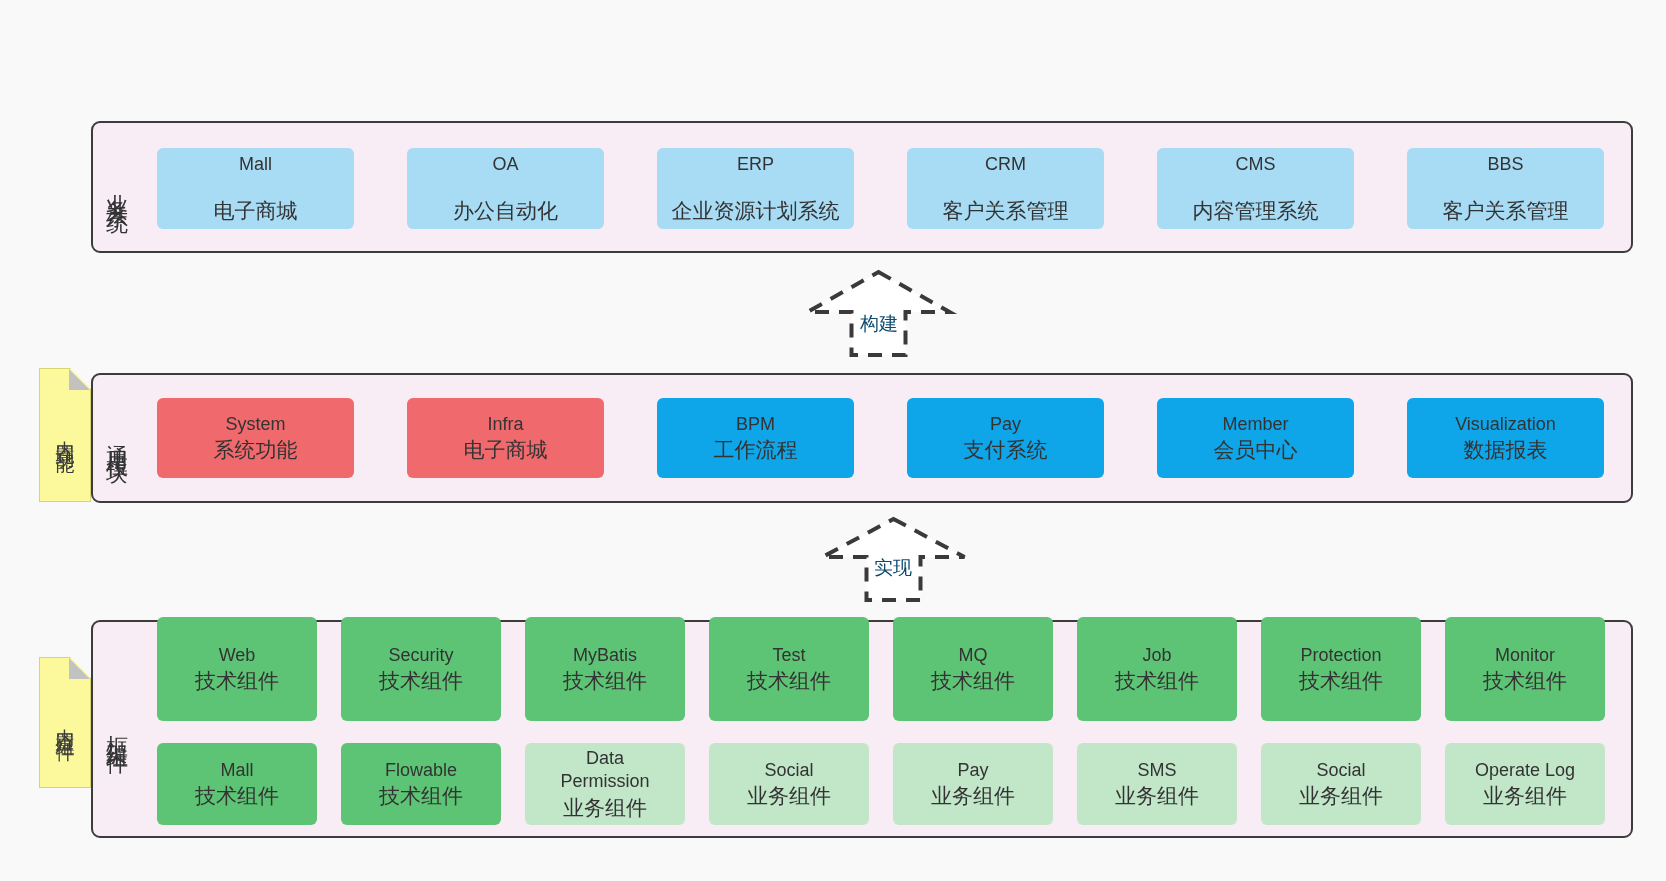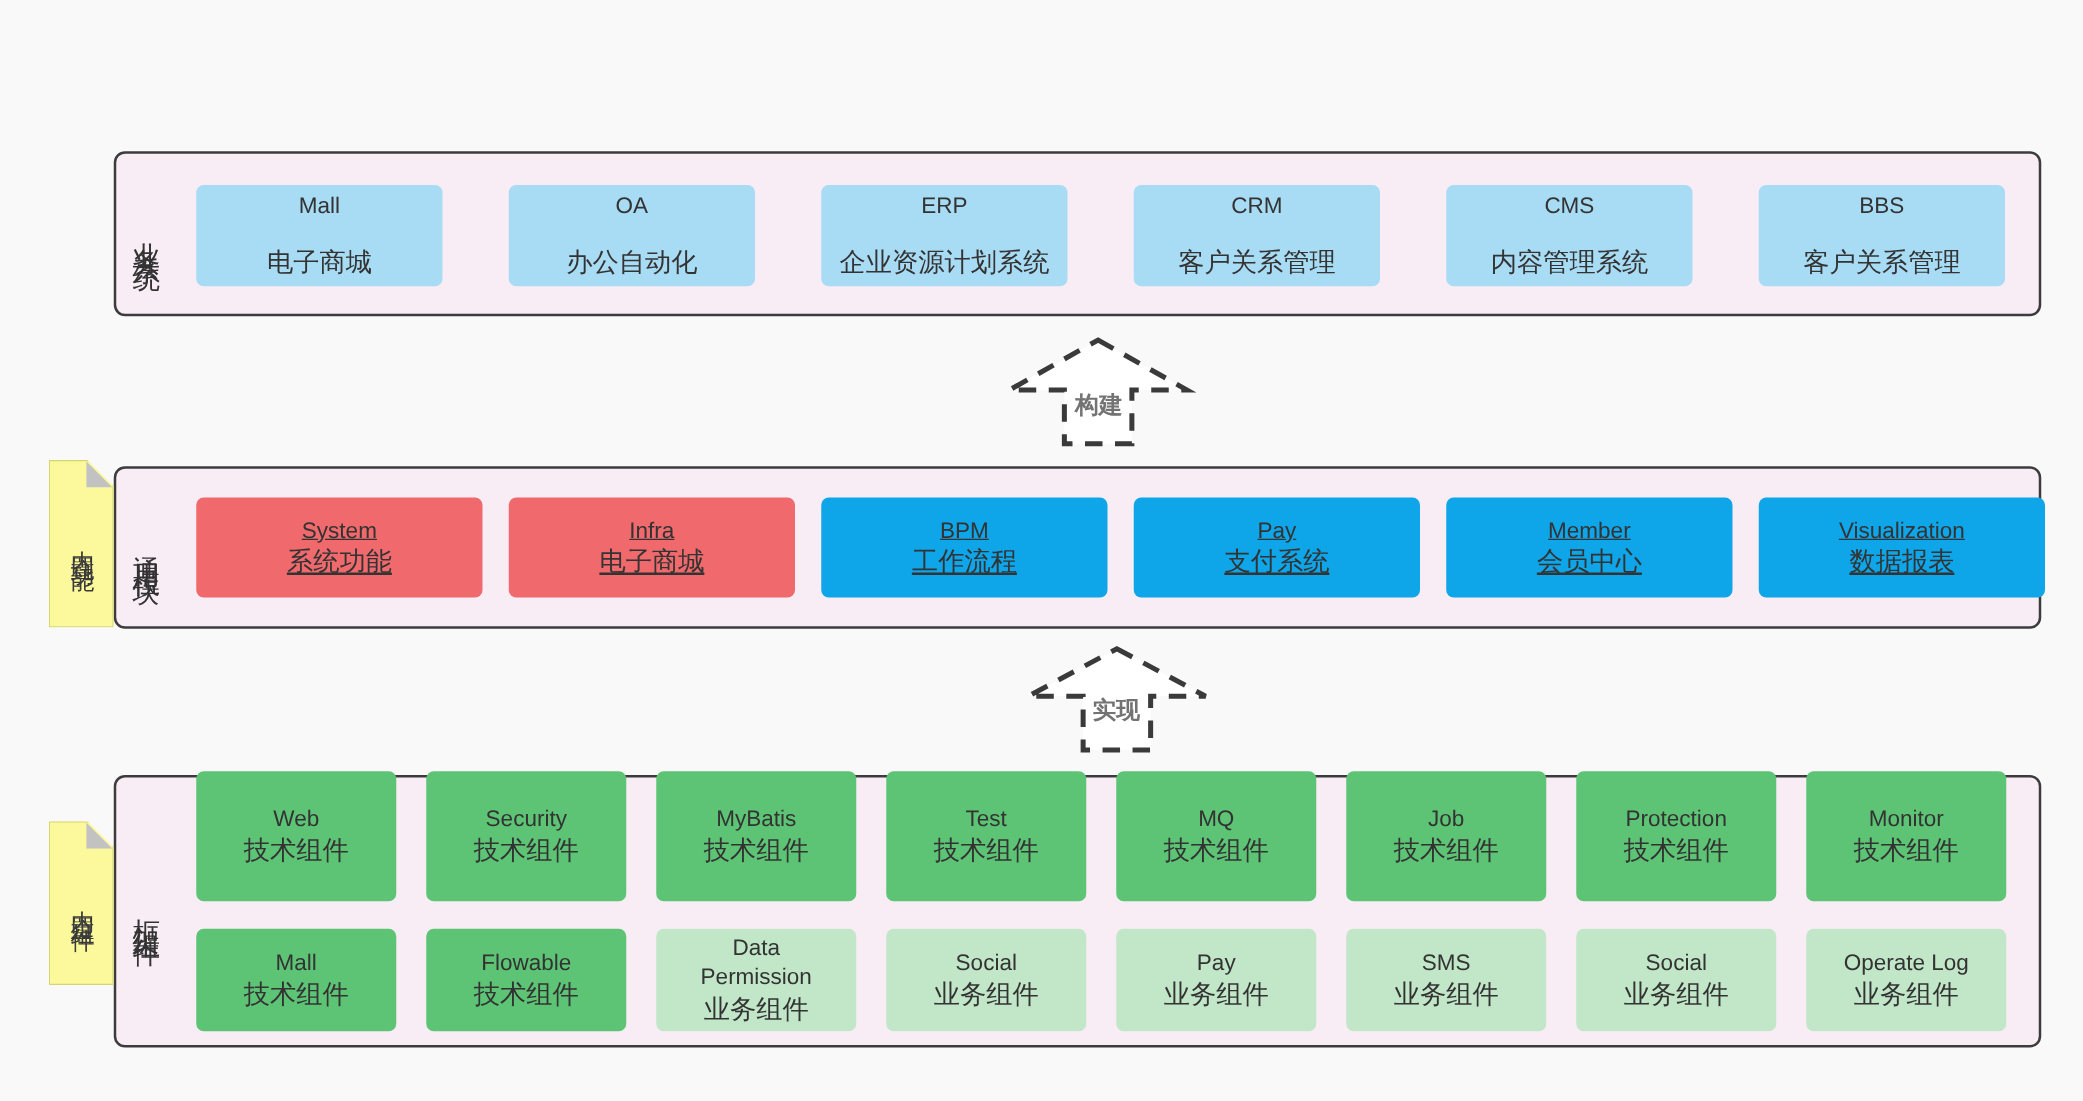--- a/index.html
+++ b/index.html
@@ -30,21 +30,21 @@
   .vlabel.p3{top:620px;height:218px;}
   .vtext{writing-mode:vertical-rl;text-orientation:upright;letter-spacing:0.26em;}
 
   
   .box{
     position:absolute;border-radius:6px;box-sizing:border-box;
     display:flex;flex-direction:column;align-items:center;justify-content:center;
     text-align:center;line-height:1.3;padding:2px 6px;
   }
   .rA{top:148px;height:81px;width:197px;}
-  .rB{top:398px;height:80px;width:229px;text-decoration:underline;}
+  .rB{top:398px;height:80px;width:197px;}
   .rC{top:617px;height:104px;width:160px;}
   .rD{top:743px;height:82px;width:160px;}
   .blue{background:#a8dbf4;gap:20px;}
   .red{background:#f0696d;}
   .pink{background:#0ea5e9;}
   .green{background:#5dc475;}
   .lgreen{background:#c1e6c8;}
   .bt{font-size:18px;}
   .bs{font-size:21px;}
   .narrow{max-width:106px;}
@@ -58,23 +58,22 @@
     font-size:19px;color:#3a3a3a;
   }
   .note.n2{top:368px;height:134px;}
   .note.n3{top:657px;height:131px;}
   .fold{position:absolute;right:0;top:0;width:21px;height:21px;z-index:7;}
 
   
   .arrow-svg{position:absolute;overflow:visible;}
   .arrow-label{
     position:absolute;transform:translate(-50%,-50%);
-    background:#ffffff;padding:1px 4px;font-size:19px;color:#737373;z-index:4;
+    background:#ffffff;padding:1px 4px;font-size:19px;color:#0c4a6e;z-index:4;
     white-space:nowrap;
-    font-weight:bold;
   }
 </style>
 </head>
 <body>
 
 <div class="panel p1"></div>
 <div class="vlabel p1">
   <span class="vtext">业务系统</span>
 </div>
 

